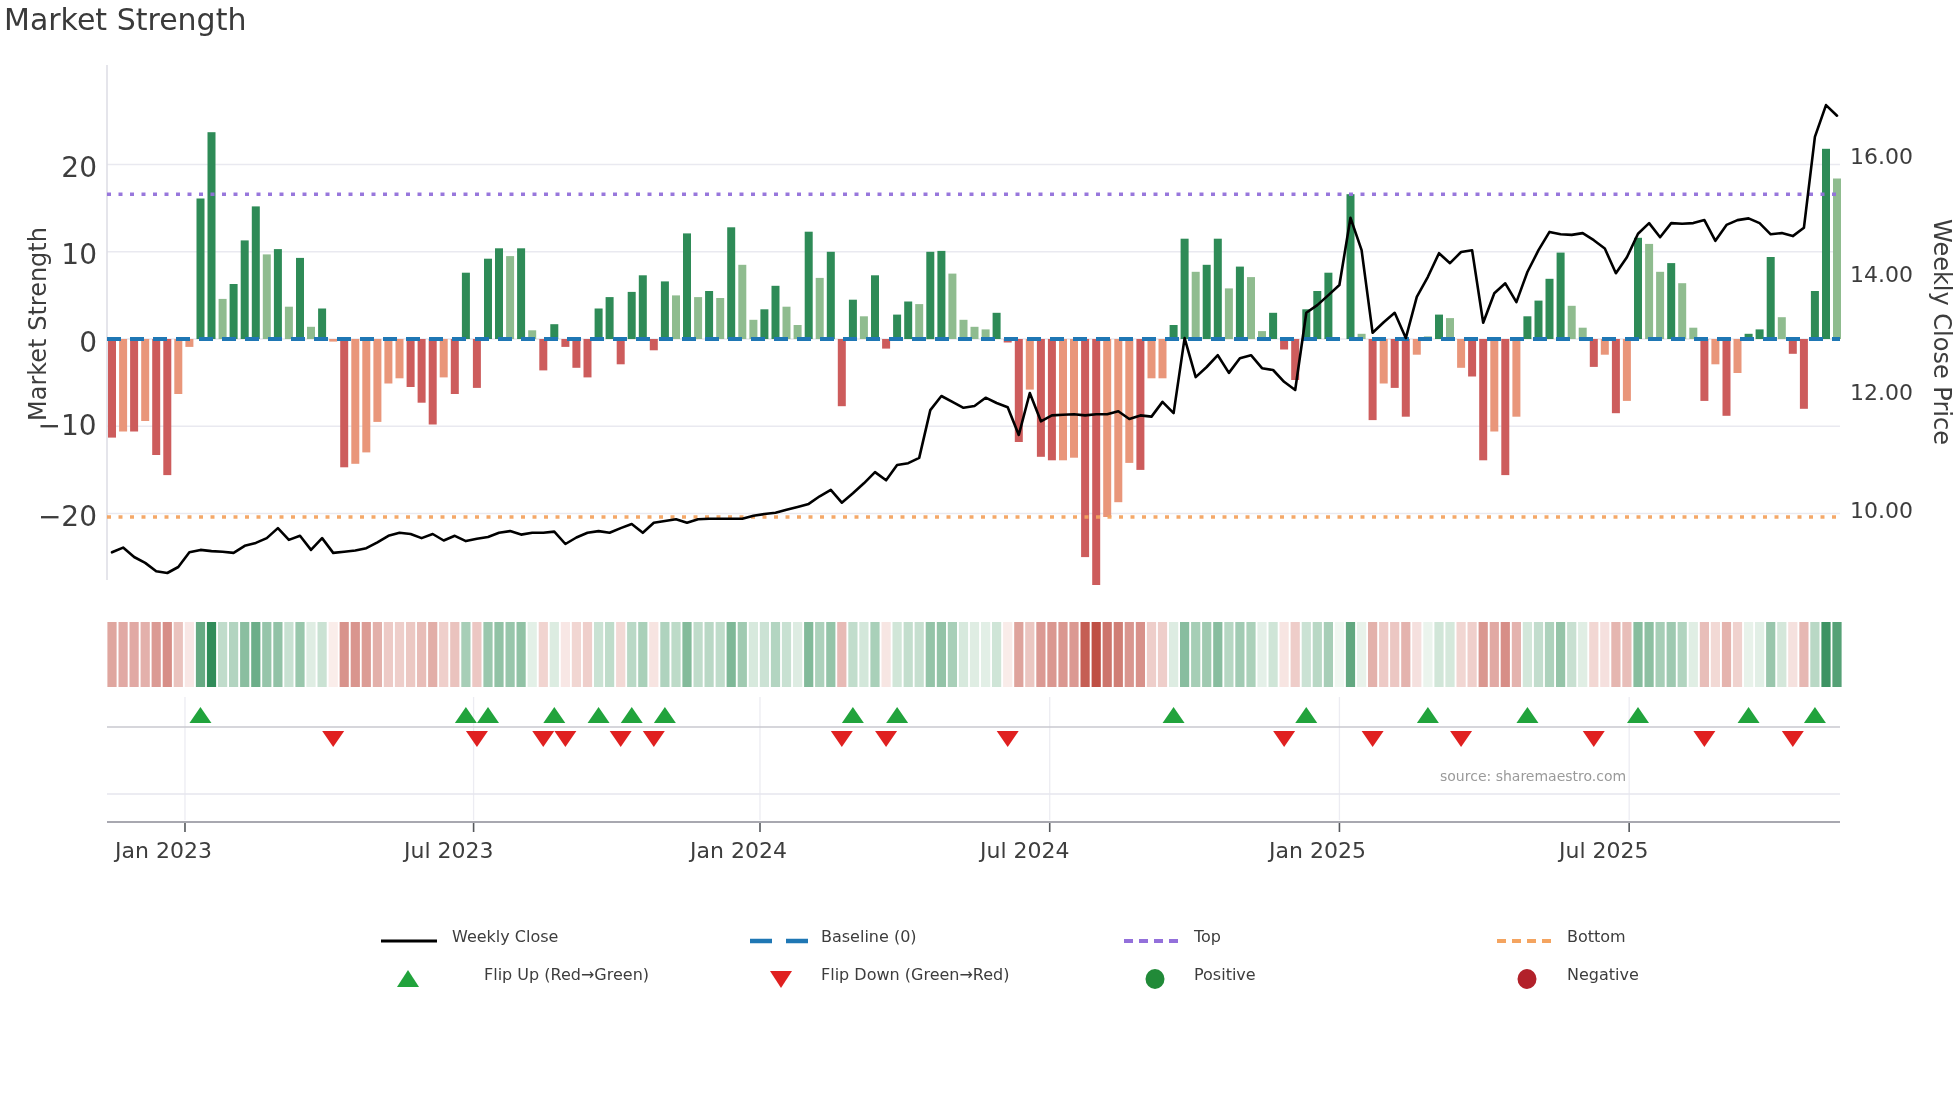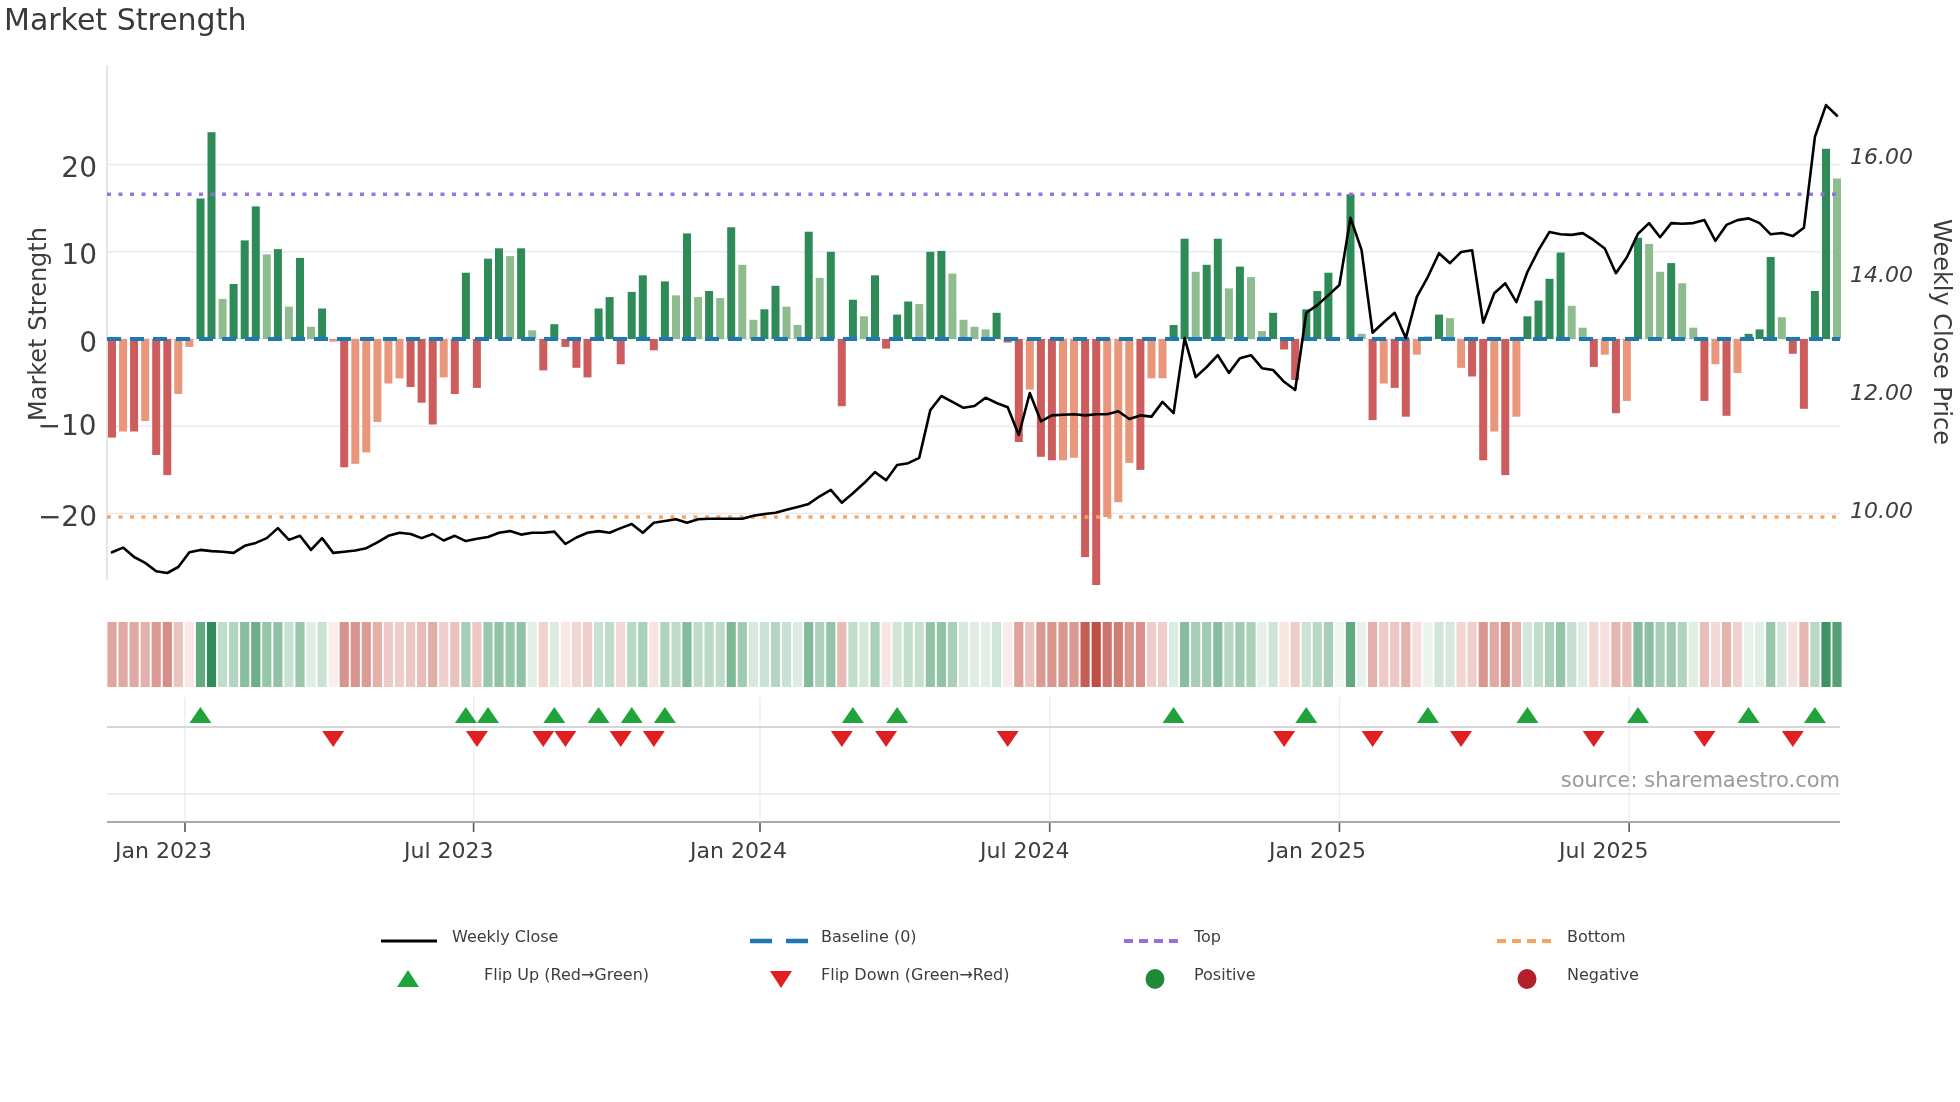--- a/index.html
+++ b/index.html
@@ -1,28 +1,28 @@
 <!DOCTYPE html>
 <html><head>
 <meta charset="utf-8">
 <style>
   html,body{margin:0;padding:0;background:#ffffff;}
   body{width:1960px;height:1102px;position:relative;overflow:hidden;
        font-family:"DejaVu Sans","Liberation Sans",sans-serif;color:#3d3d3d;}
   .abs{position:absolute;}
   #title{left:4px;top:2px;font-size:30px;color:#3a3a3a;}
   .ytick{width:60px;text-align:right;font-size:28px;}
-  .rtick{font-size:22px;text-align:left;font-style:italic;}
+  .rtick{font-size:22px;text-align:left;}
   .xtick{width:140px;font-size:22px;}
   .axlabel{font-size:24px;white-space:nowrap;}
   #left-axis-label{left:-62px;top:310px;width:200px;text-align:center;
      transform:rotate(-90deg);transform-origin:center;}
   #right-axis-label{left:1812px;top:318px;width:260px;text-align:center;
      transform:rotate(90deg);transform-origin:center;}
-  #source{left:1440px;top:768px;width:400px;text-align:right;font-size:21px;color:#9a9a9a;}
+  #source{left:1440px;top:768px;width:400px;text-align:left;font-size:14px;color:#9a9a9a;}
   .leg-label{font-size:16px;white-space:nowrap;}
   svg{display:block;}
 </style>
 </head>
 <body>
 
 <div id="title" class="abs">Market Strength</div>
 
 <div id="left-axis-label" class="abs axlabel">Market Strength</div>
 <div id="right-axis-label" class="abs axlabel">Weekly Close Price</div>

